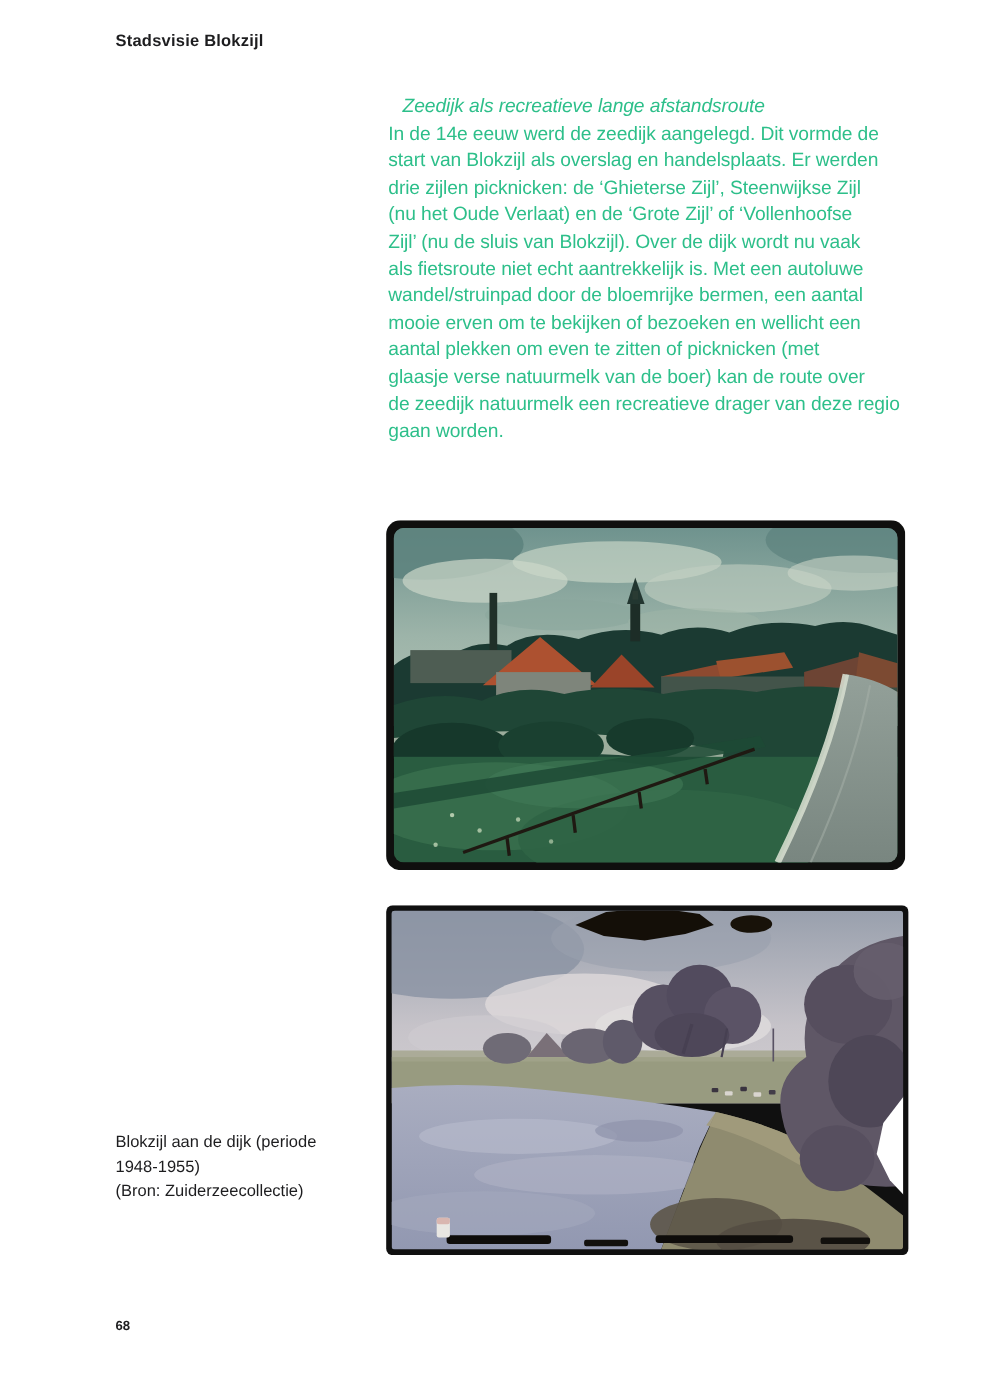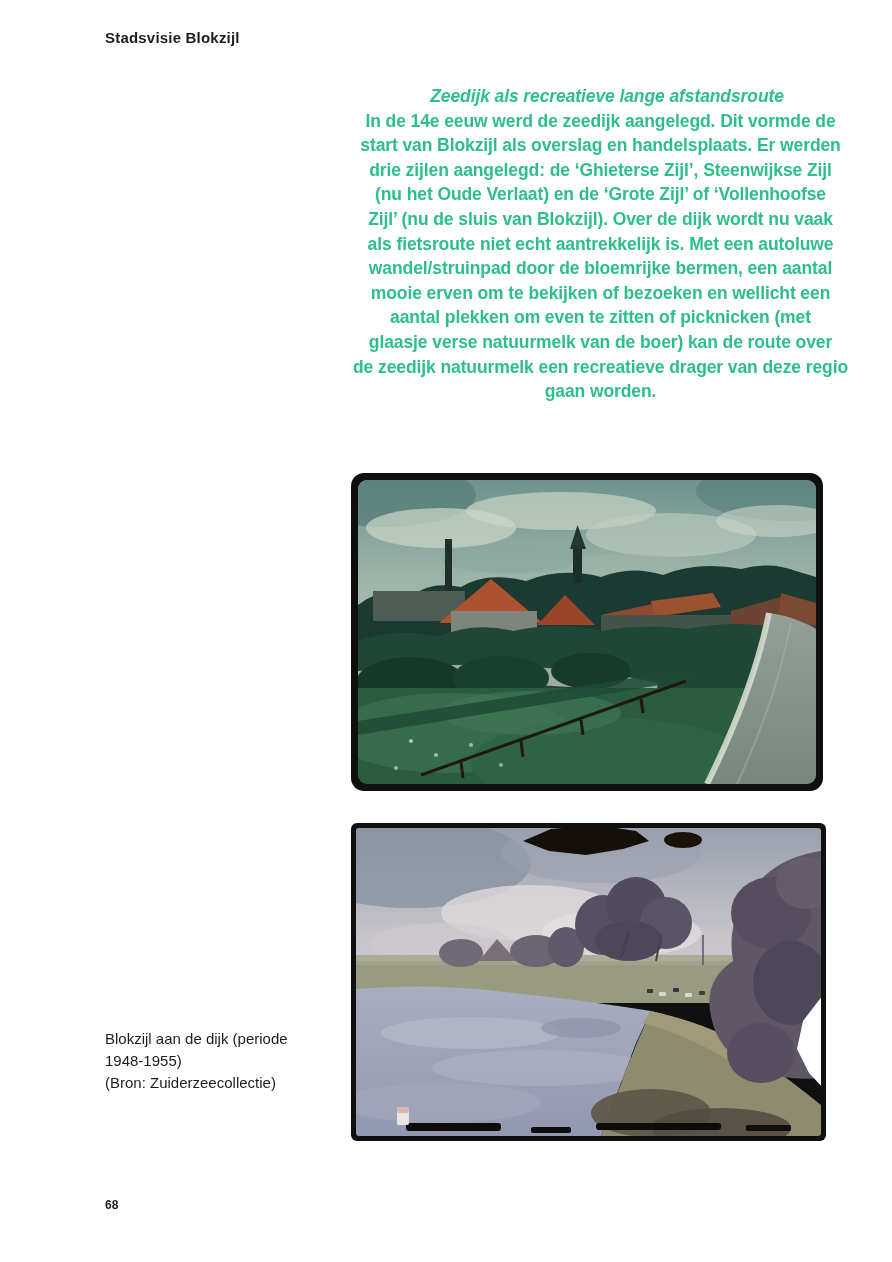--- a/index.html
+++ b/index.html
@@ -15,24 +15,23 @@
     overflow:hidden;
     margin-left:20px;
   }
   .running-header{
     position:absolute;left:85px;top:29px;
     font-size:15px;font-weight:600;color:var(--ink);letter-spacing:.2px;
   }
   .article{
     position:absolute;left:333px;top:84px;
     color:var(--green);
-    font-size:17.5px;font-weight:700;
+    font-size:17.5px;font-weight:400;
     line-height:24.6px;white-space:nowrap;
     letter-spacing:-0.1px;
-    text-align:center;
   }
   .article .heading{
     font-style:italic;
     padding-left:13px;
   }
   .photo{position:absolute;display:block;}
   .photo-1{left:331px;top:473px;width:472px;height:318px;}
   .photo-2{left:331px;top:823px;width:475px;height:318px;}
   .caption{
     position:absolute;left:85px;top:1028px;
@@ -48,21 +47,21 @@
 <body>
 
 <div class="page">
 
   <div class="running-header">Stadsvisie Blokzijl</div>
 
   <div class="article">
     <div class="heading">Zeedijk als recreatieve lange afstandsroute</div>
     <div>In de 14e eeuw werd de zeedijk aangelegd. Dit vormde de</div>
     <div>start van Blokzijl als overslag en handelsplaats. Er werden</div>
-    <div>drie zijlen aangelegd: de ‘Ghieterse Zijl’, Steenwijkse Zijl</div>
+    <div>drie zijlen picknicken: de ‘Ghieterse Zijl’, Steenwijkse Zijl</div>
     <div>(nu het Oude Verlaat) en de ‘Grote Zijl’ of ‘Vollenhoofse</div>
     <div>Zijl’ (nu de sluis van Blokzijl). Over de dijk wordt nu vaak</div>
     <div>als fietsroute niet echt aantrekkelijk is. Met een autoluwe</div>
     <div>wandel/struinpad door de bloemrijke bermen, een aantal</div>
     <div>mooie erven om te bekijken of bezoeken en wellicht een</div>
     <div>aantal plekken om even te zitten of picknicken (met</div>
     <div>glaasje verse natuurmelk van de boer) kan de route over</div>
     <div>de zeedijk natuurmelk een recreatieve drager van deze regio</div>
     <div>gaan worden.</div>
   </div>

